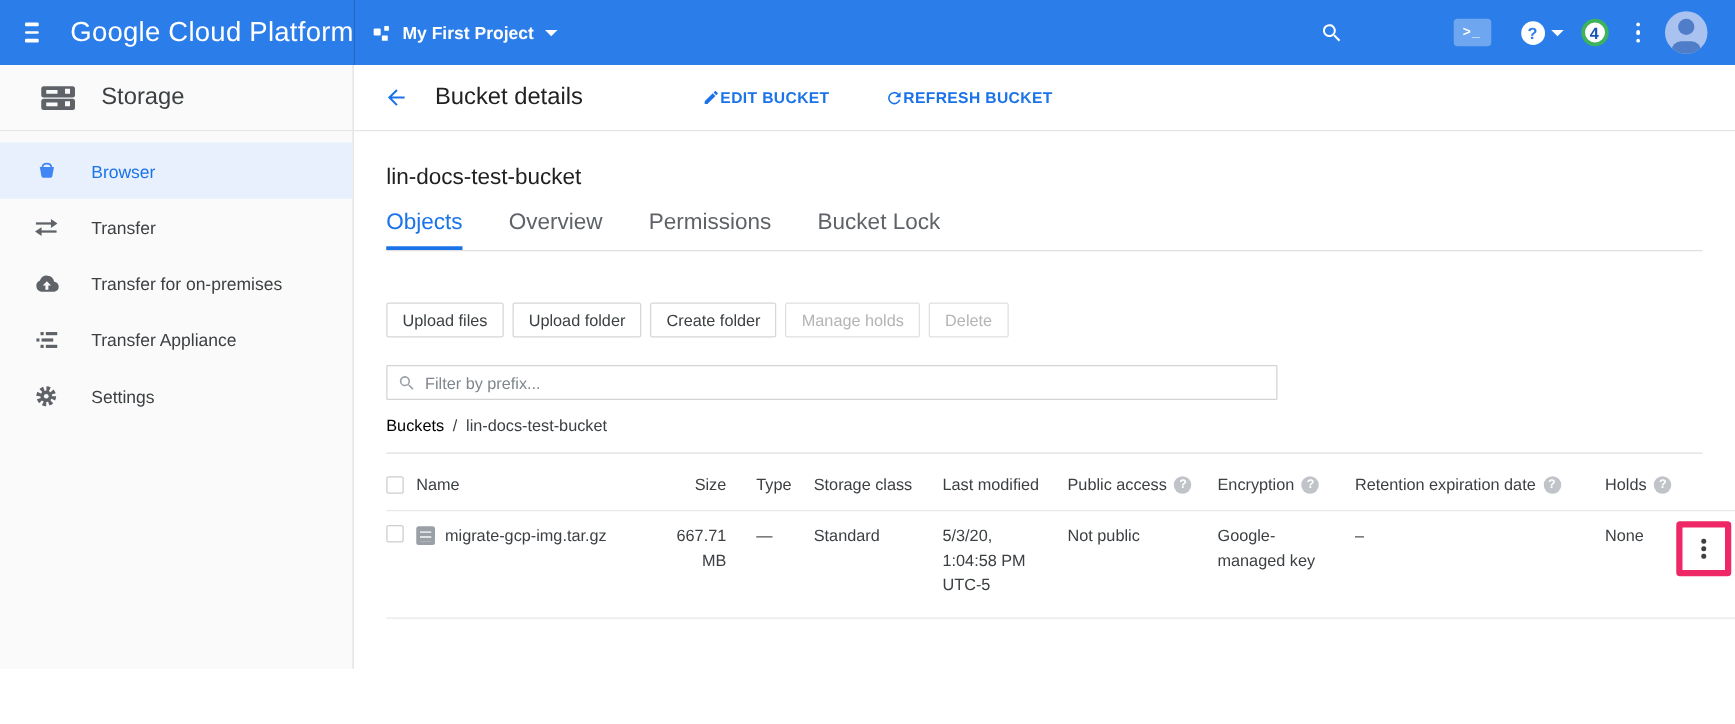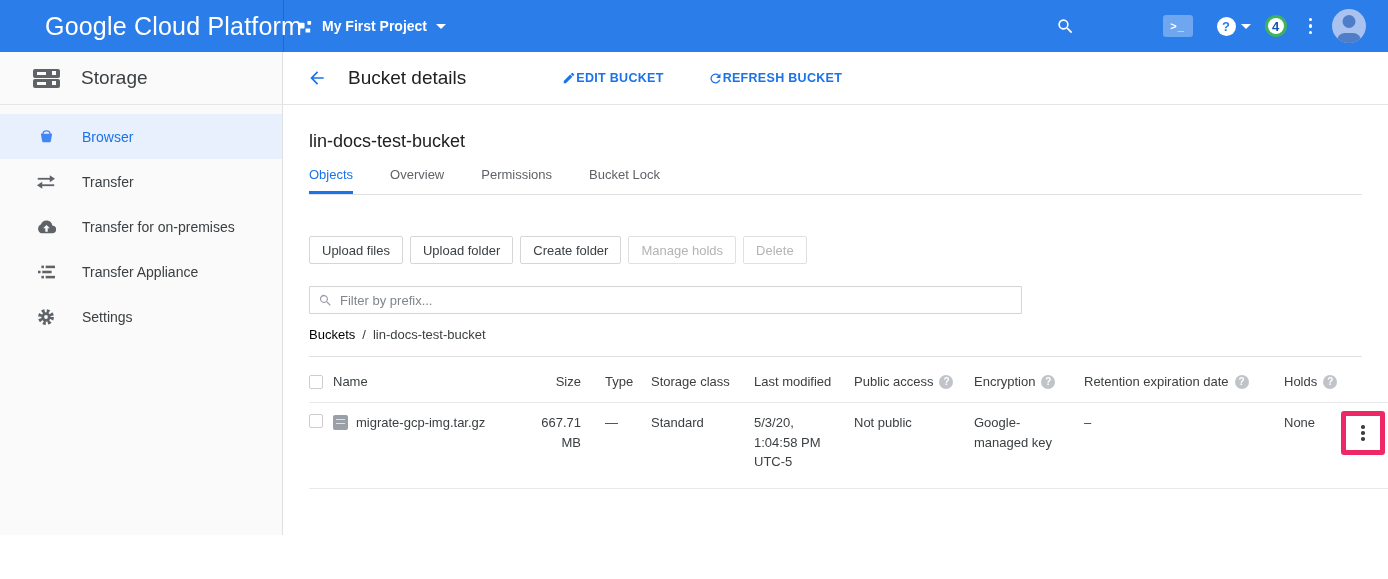--- a/index.html
+++ b/index.html
@@ -3,21 +3,21 @@
 <meta charset="utf-8">
 <style>
   * { margin:0; padding:0; box-sizing:border-box; }
   html,body { width:1388px; height:579px; background:#fff; font-family:"Liberation Sans",sans-serif; }
 
   
   .topbar { height:52px; background:#2b7de9; display:flex; align-items:center; color:#fff; }
   .tb-left { width:284px; height:100%; display:flex; align-items:center; padding-left:20px; border-right:1px solid rgba(0,0,0,.16); flex:0 0 auto; }
   .hamburger { width:20px; display:flex; flex-direction:column; gap:4px; margin-right:25px; cursor:pointer; }
   .hamburger span { height:2.5px; background:#fff; border-radius:1px; }
-  .logo { font-size:25px; letter-spacing:.2px; white-space:nowrap; }
+  .logo { font-size:22px; letter-spacing:.2px; white-space:nowrap; }
   .project { display:flex; align-items:center; margin-left:14px; gap:9px; cursor:pointer; }
   .project-label { font-size:14px; font-weight:700; }
   .caret { width:0; height:0; border-left:5px solid transparent; border-right:5px solid transparent; border-top:5px solid #fff; }
   .tb-right { margin-left:auto; display:flex; align-items:center; padding-right:22px; }
   .tb-icon { display:flex; align-items:center; justify-content:center; cursor:pointer; }
   .shell { width:30px; height:22px; background:rgba(255,255,255,.32); border-radius:3px; font-size:11px; font-weight:700; letter-spacing:1px; margin-left:88px; }
   .help-group { display:flex; align-items:center; gap:5px; margin-left:24px; }
   .help-circle { width:19px; height:19px; border-radius:50%; background:#fff; color:#2b7de9; font-size:13px; font-weight:700; display:flex; align-items:center; justify-content:center; }
   .badge { width:22px; height:22px; border-radius:50%; background:#fff; border:3px solid #3cb35c; color:#1557b0; font-size:13px; font-weight:700; display:flex; align-items:center; justify-content:center; margin-left:14px; }
   .kebab-white { display:flex; flex-direction:column; gap:3px; margin-left:22px; }
@@ -37,27 +37,27 @@
   .back-btn { display:flex; cursor:pointer; }
   .page-title { font-size:19px; color:#212121; margin-left:21px; }
   .action-btn { display:flex; align-items:center; color:#1a73e8; font-size:12.5px; font-weight:700; letter-spacing:.3px; cursor:pointer; white-space:nowrap; }
   .action-edit { margin-left:96px; }
   .action-refresh { margin-left:44px; }
 
   
   .mainrow { display:flex; }
   .sidebar { width:283px; flex:0 0 auto; }
   .sidebar-inner { height:430px; background:#fafafa; border-right:1px solid #e0e0e0; padding-top:9px; }
-  .sb-item { height:45px; display:flex; align-items:center; padding-left:36px; gap:26px; font-size:14px; color:#3c4043; cursor:pointer; }
+  .sb-item { height:45px; display:flex; align-items:center; padding-left:27px; gap:26px; font-size:14px; color:#3c4043; cursor:pointer; }
   .sb-item .ic { width:20px; display:flex; justify-content:center; align-items:center; }
   .sb-item.selected { background:#e8f0fe; color:#1a73e8; }
 
   .content { flex:1; padding-left:26px; }
   .bucket-title { margin-top:26px; font-size:18px; color:#212121; }
-  .tabs { display:flex; margin-top:15px; gap:37px; font-size:13px; color:#5f6368; }
+  .tabs { display:flex; margin-top:15px; gap:37px; font-size:18px; color:#5f6368; }
   .tab { padding-bottom:9px; cursor:pointer; }
   .tab.active { color:#1a73e8; border-bottom:3px solid #1a73e8; }
   .tabs-divider { height:1px; background:#e0e0e0; margin-right:26px; }
 
   .toolbar { margin-top:41px; display:flex; gap:7px; }
   .btn { height:28px; padding:0 12px; background:#fff; border:1px solid #d6d6d6; border-radius:2px; font-size:13px; color:#3c4043; display:flex; align-items:center; cursor:pointer; font-family:inherit; }
   .btn.disabled { color:#b4b4b4; border-color:#e0e0e0; cursor:default; }
 
   .filter { margin-top:22px; width:713px; height:28px; border:1px solid #d4d4d4; border-radius:1px; display:flex; align-items:center; padding:0 8px; gap:7px; }
   .filter input { border:none; outline:none; flex:1; font-size:13px; color:#404040; background:transparent; font-family:inherit; }

